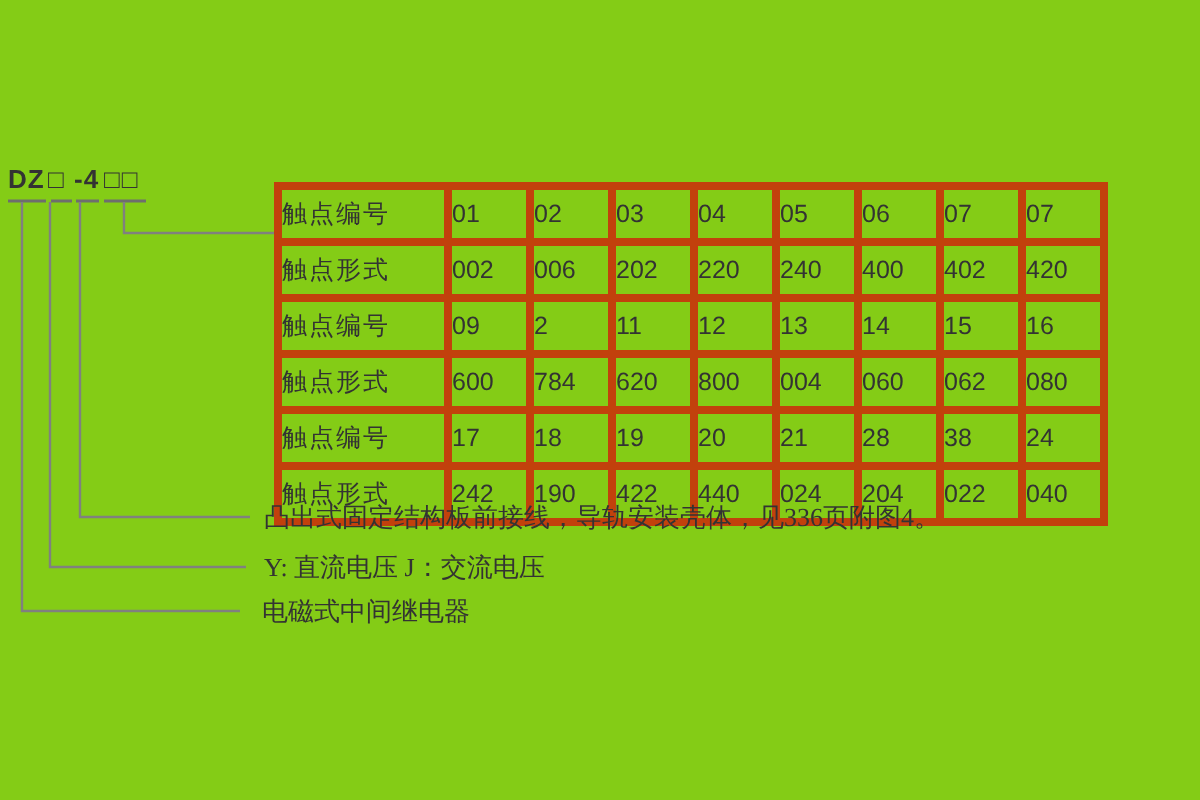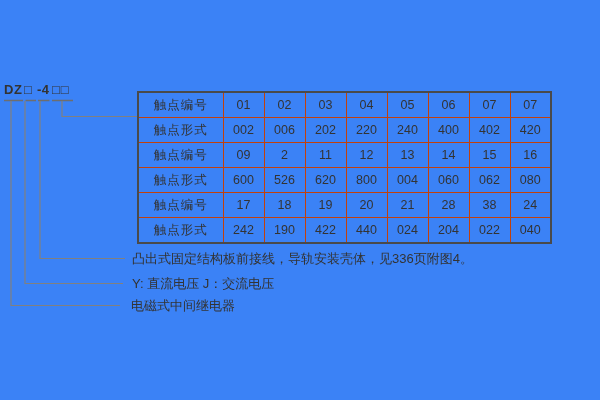--- a/index.html
+++ b/index.html
@@ -8,21 +8,21 @@
     width: 600px;
     height: 400px;
     background: #ffffff;
     font-family: "Liberation Sans", "DejaVu Sans", sans-serif;
     overflow: hidden;
   }
   .stage {
     position: relative;
     width: 600px;
     height: 400px;
-    background: #3b82f6;
+    background: #84cc16;
   }
   .model-seg {
     position: absolute;
     top: 82px;
     font-size: 13px;
     font-weight: 600;
     color: #333333;
     letter-spacing: 0.5px;
     white-space: nowrap;
     line-height: 16px;
@@ -43,41 +43,42 @@
     position: absolute;
     left: 137px;
     top: 91px;
     width: 413px;
     height: 148px;
     border-collapse: collapse;
     table-layout: fixed;
     border: 2px solid #4a4a4a;
   }
   table.contact-table td {
-    border: 1px solid #c2410c;
-    text-align: center;
+    border: 4px solid #c2410c;
+    text-align: left;
     vertical-align: middle;
     font-size: 12.5px;
     color: #333333;
     padding: 0;
     height: 24px;
     overflow: hidden;
     white-space: nowrap;
   }
   table.contact-table td.label-cell {
     font-size: 12.5px;
     letter-spacing: 1px;
   }
 
   .note {
     position: absolute;
     font-size: 13px;
     color: #333333;
     white-space: nowrap;
     line-height: 15px;
+    font-family: Liberation Serif, serif;
   }
   #note-structure { left: 132px; top: 251px; }
   #note-voltage   { left: 132px; top: 276px; }
   #note-series    { left: 131px; top: 298px; }
 </style>
 </head>
 <body>
 
 <div class="stage">
 
@@ -141,21 +142,21 @@
           <td>11</td>
           <td>12</td>
           <td>13</td>
           <td>14</td>
           <td>15</td>
           <td>16</td>
         </tr>
         <tr>
           <td class="label-cell">触点形式</td>
           <td>600</td>
-          <td>526</td>
+          <td>784</td>
           <td>620</td>
           <td>800</td>
           <td>004</td>
           <td>060</td>
           <td>062</td>
           <td>080</td>
         </tr>
         <tr>
           <td class="label-cell">触点编号</td>
           <td>17</td>

